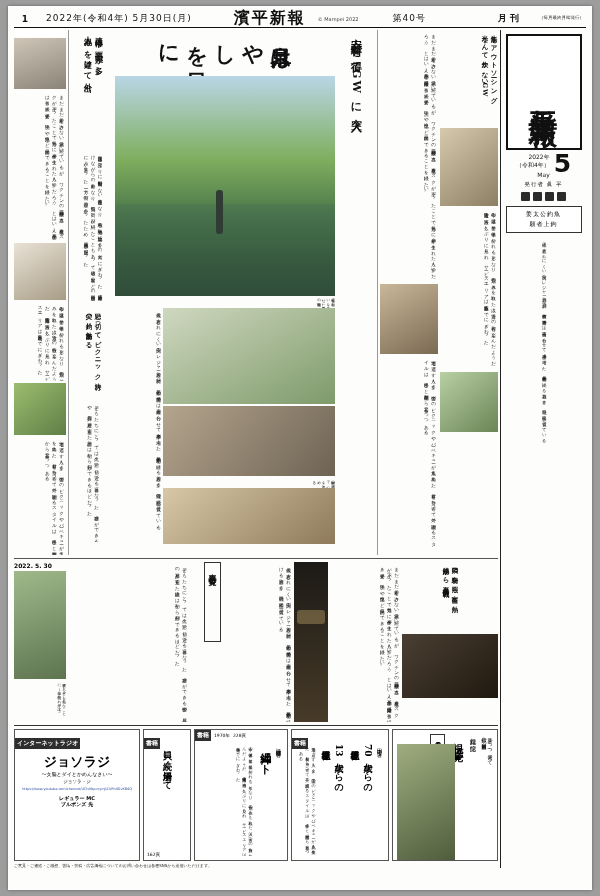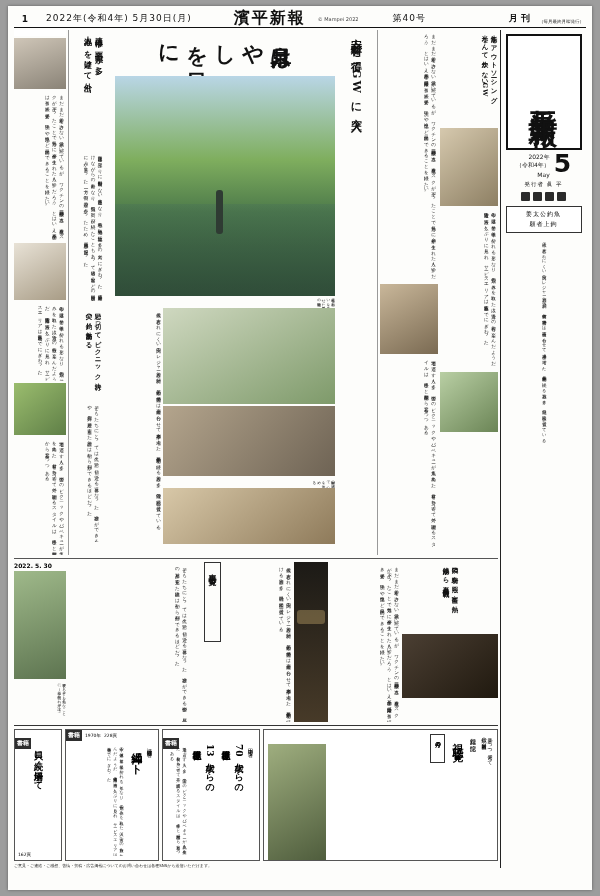--- a/index.html
+++ b/index.html
@@ -20,21 +20,21 @@
   .topbar{
     height:17px;display:flex;align-items:center;
     border-bottom:1px solid #111;
     font-size:7px;color:#111;
   }
   .topbar .pnum{width:22px;text-align:center;font-size:9px;font-weight:bold;}
   .topbar .date{flex:0 0 auto;font-size:9px;letter-spacing:1px;padding-left:10px;}
   .topbar .paper{flex:0 0 auto;font-size:16px;font-weight:bold;padding-left:42px;letter-spacing:2px;}
   .topbar .copy{flex:0 0 auto;font-size:5px;padding-left:12px;color:#444;}
   .topbar .issue{flex:0 0 auto;font-size:9px;padding-left:34px;letter-spacing:1px;}
-  .topbar .right{margin-left:auto;display:flex;align-items:flex-end;gap:9px;padding-right:2px;}
+  .topbar .right{margin-left:auto;display:flex;align-items:center;gap:20px;padding-right:2px;}
   .topbar .right .k{font-size:9px;font-weight:bold;}
   .topbar .right .s{font-size:4.5px;line-height:1.1;color:#333;}
 
   
   .body{display:flex;height:838px;margin-top:2px;}
   .coltext{
     writing-mode:vertical-rl;
     text-orientation:upright;
     font-family:"DejaVu Serif", serif;
     font-size:4.6px;
@@ -200,20 +200,29 @@
         </div>
         <div class="coltext" style="width:70px;padding:2px;">まだまだ予断を許さない状況が続いているが、ワクチンの三回目接種が進み、重症化リスクが下がったことで気持ちに余裕が生まれた人も多いだろう。とはいえ基本的な感染対策は引き続き必要で、手洗いや換気など日常的にできることを続けたい。</div>
         <div style="width:96px;flex:0 0 96px;display:flex;flex-direction:column;gap:2px;">
           <div class="smallhead" style="height:70px;white-space:pre-line;align-self:center;">隣の騎を照ら富士に熱
 銭湯から五月場所観戦へ</div>
           <div class="photo" style="height:64px;background:linear-gradient(140deg,#4b3f33,#20190f);"></div>
         </div>
       </div>
 
       <div class="adrow">
+        <div class="adbox" style="width:124px;">
+          <div class="adtitle">インターネットラジオ</div>
+          <div style="font-size:13px;font-weight:bold;text-align:center;margin-top:4px;font-family:'DejaVu Serif',serif;">ジョソラジ</div>
+          <div style="font-size:5px;text-align:center;">〜女脳とダイとかめんなさい〜</div>
+          <div style="font-size:4.5px;text-align:center;margin-top:2px;">ジョソラ・ジ</div>
+          <div style="font-size:3.4px;text-align:center;word-break:break-all;color:#2a4aa0;margin-top:3px;padding:0 4px;">https://www.youtube.com/channel/UCIvNtyvnymJU1iRh4DvKB4Q</div>
+          <div style="font-size:5px;text-align:center;margin-top:4px;white-space:pre-line;font-weight:bold;">レギュラー MC
+ブルポンズ 先</div>
+        </div>
 
         <div class="adbox" style="width:46px;">
           <div class="adtitle">書籍</div>
           <div style="position:absolute;inset:14px 4px 4px 4px;display:flex;justify-content:center;">
             <div class="vtitle" style="font-size:9px;">貝に続く場所にて</div>
           </div>
           <div style="position:absolute;left:3px;bottom:3px;font-size:4.5px;">162頁</div>
         </div>
 
         <div class="adbox" style="width:92px;">

